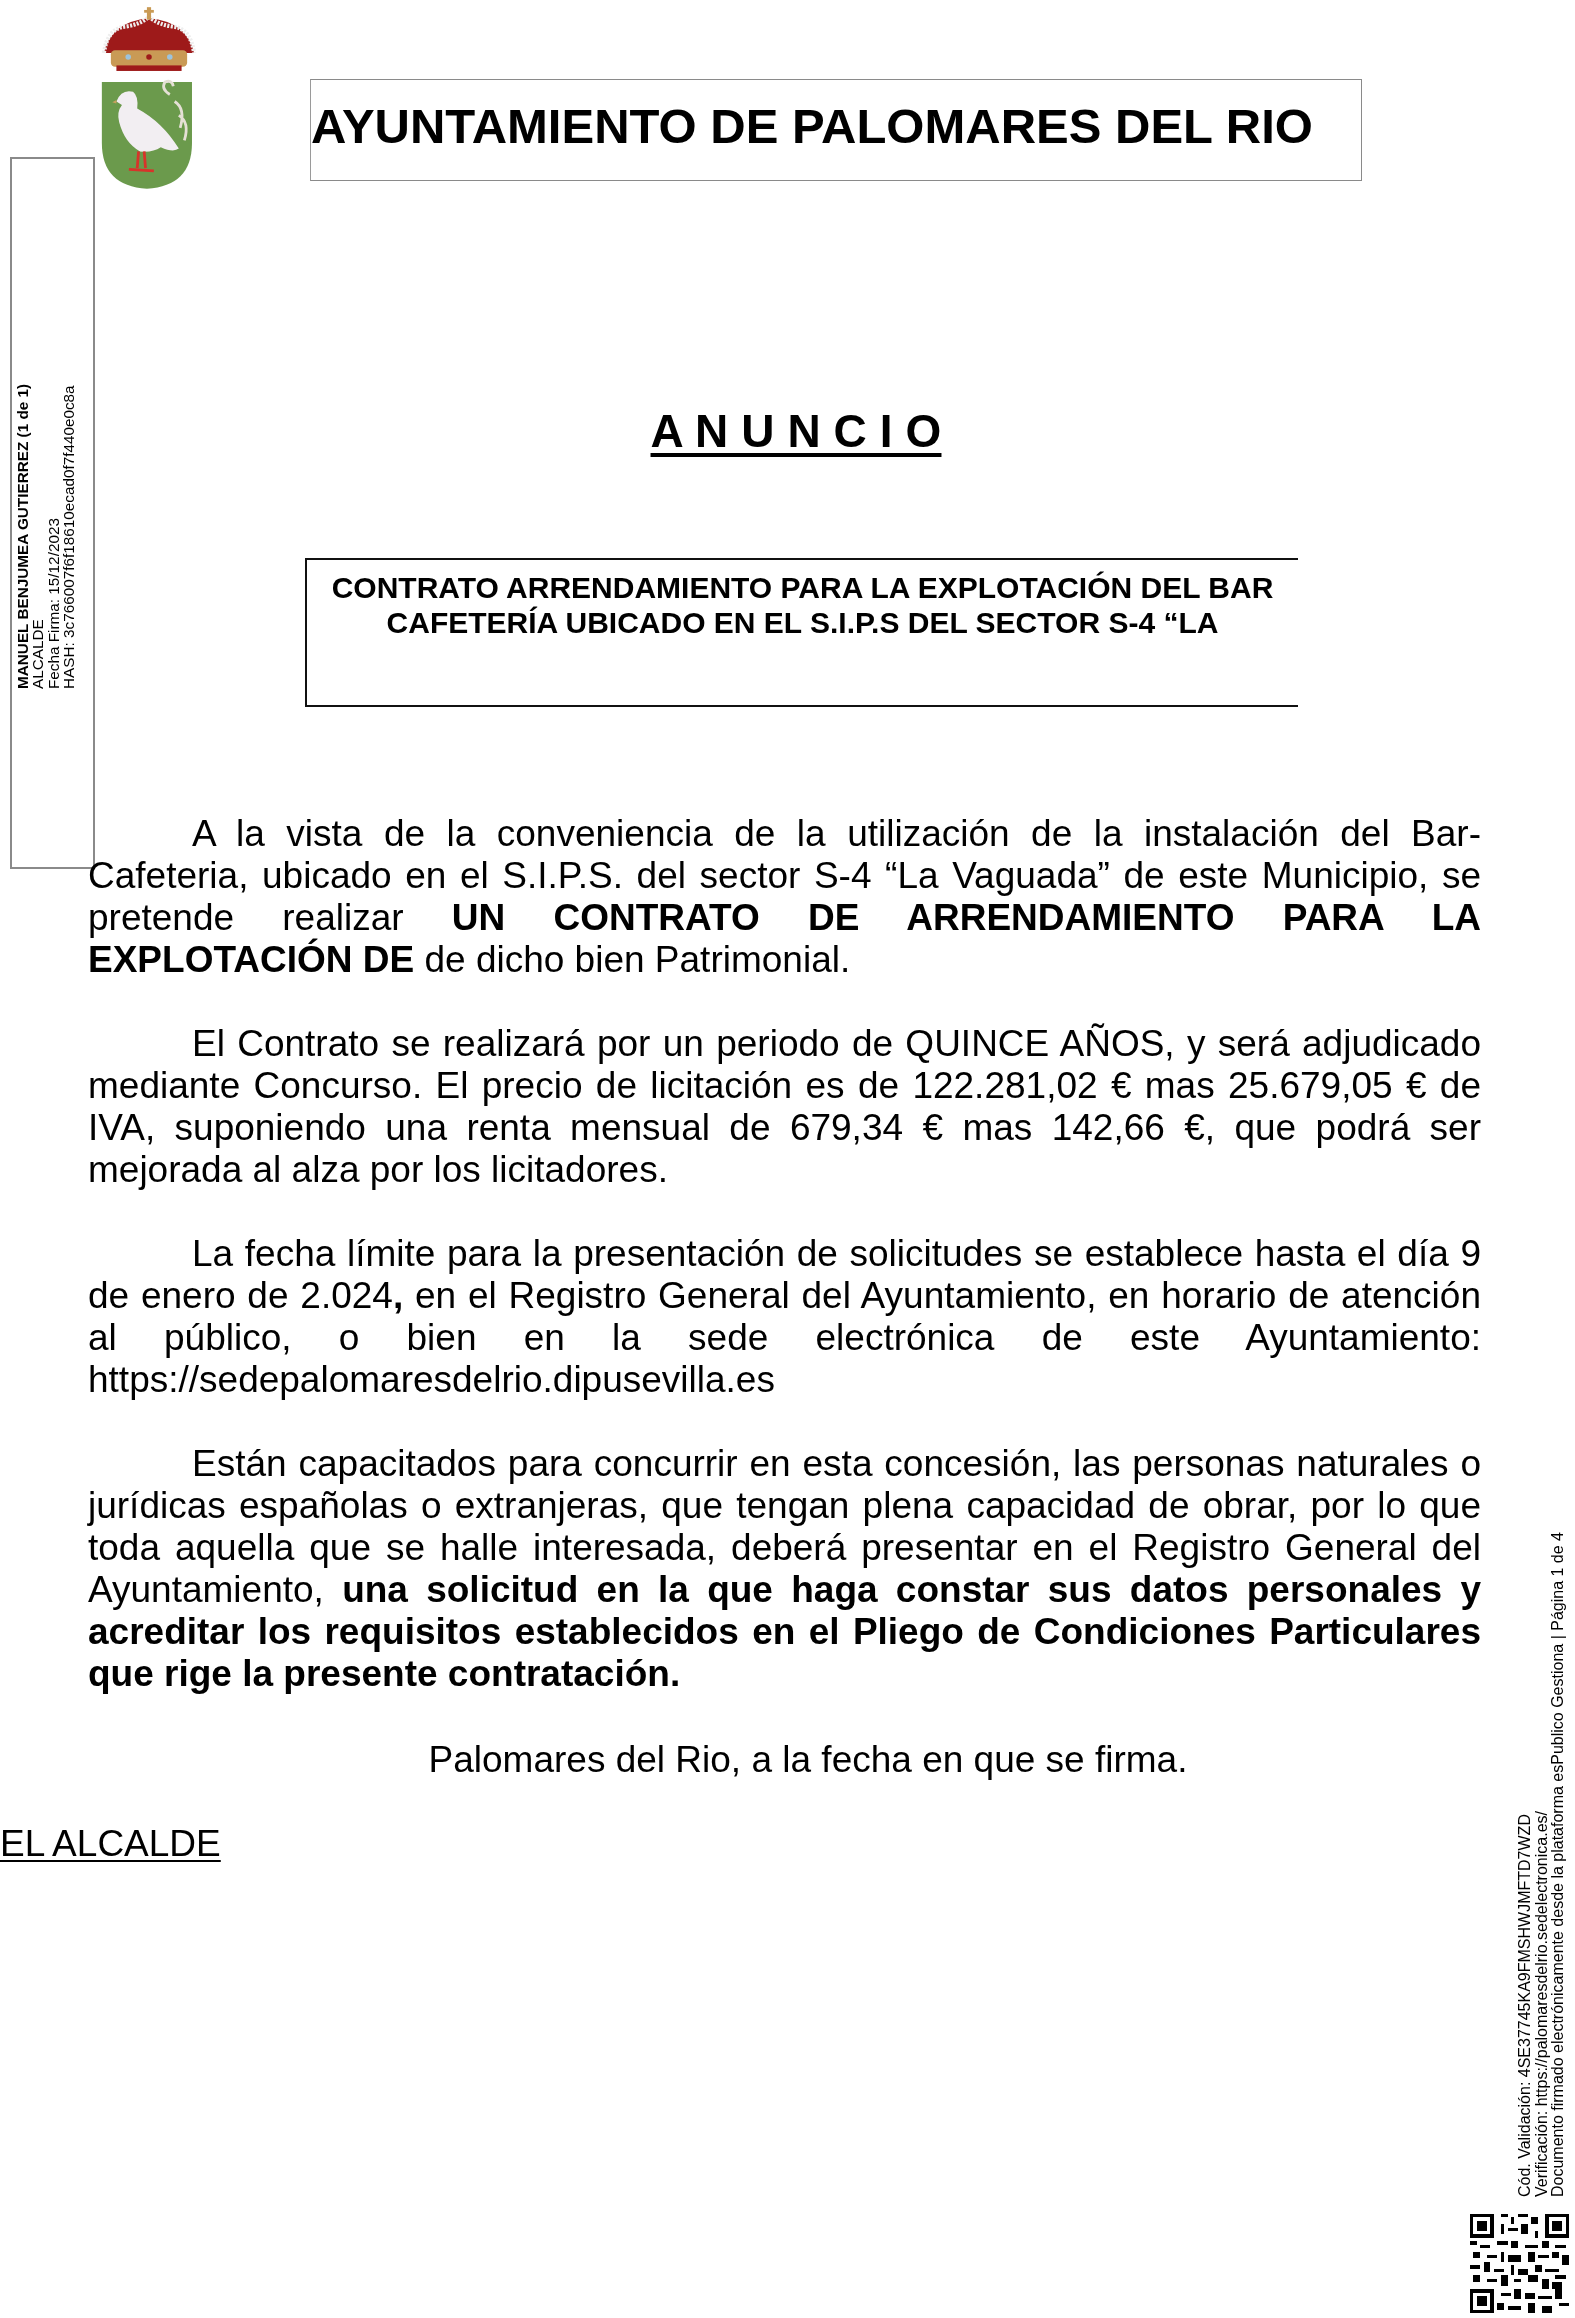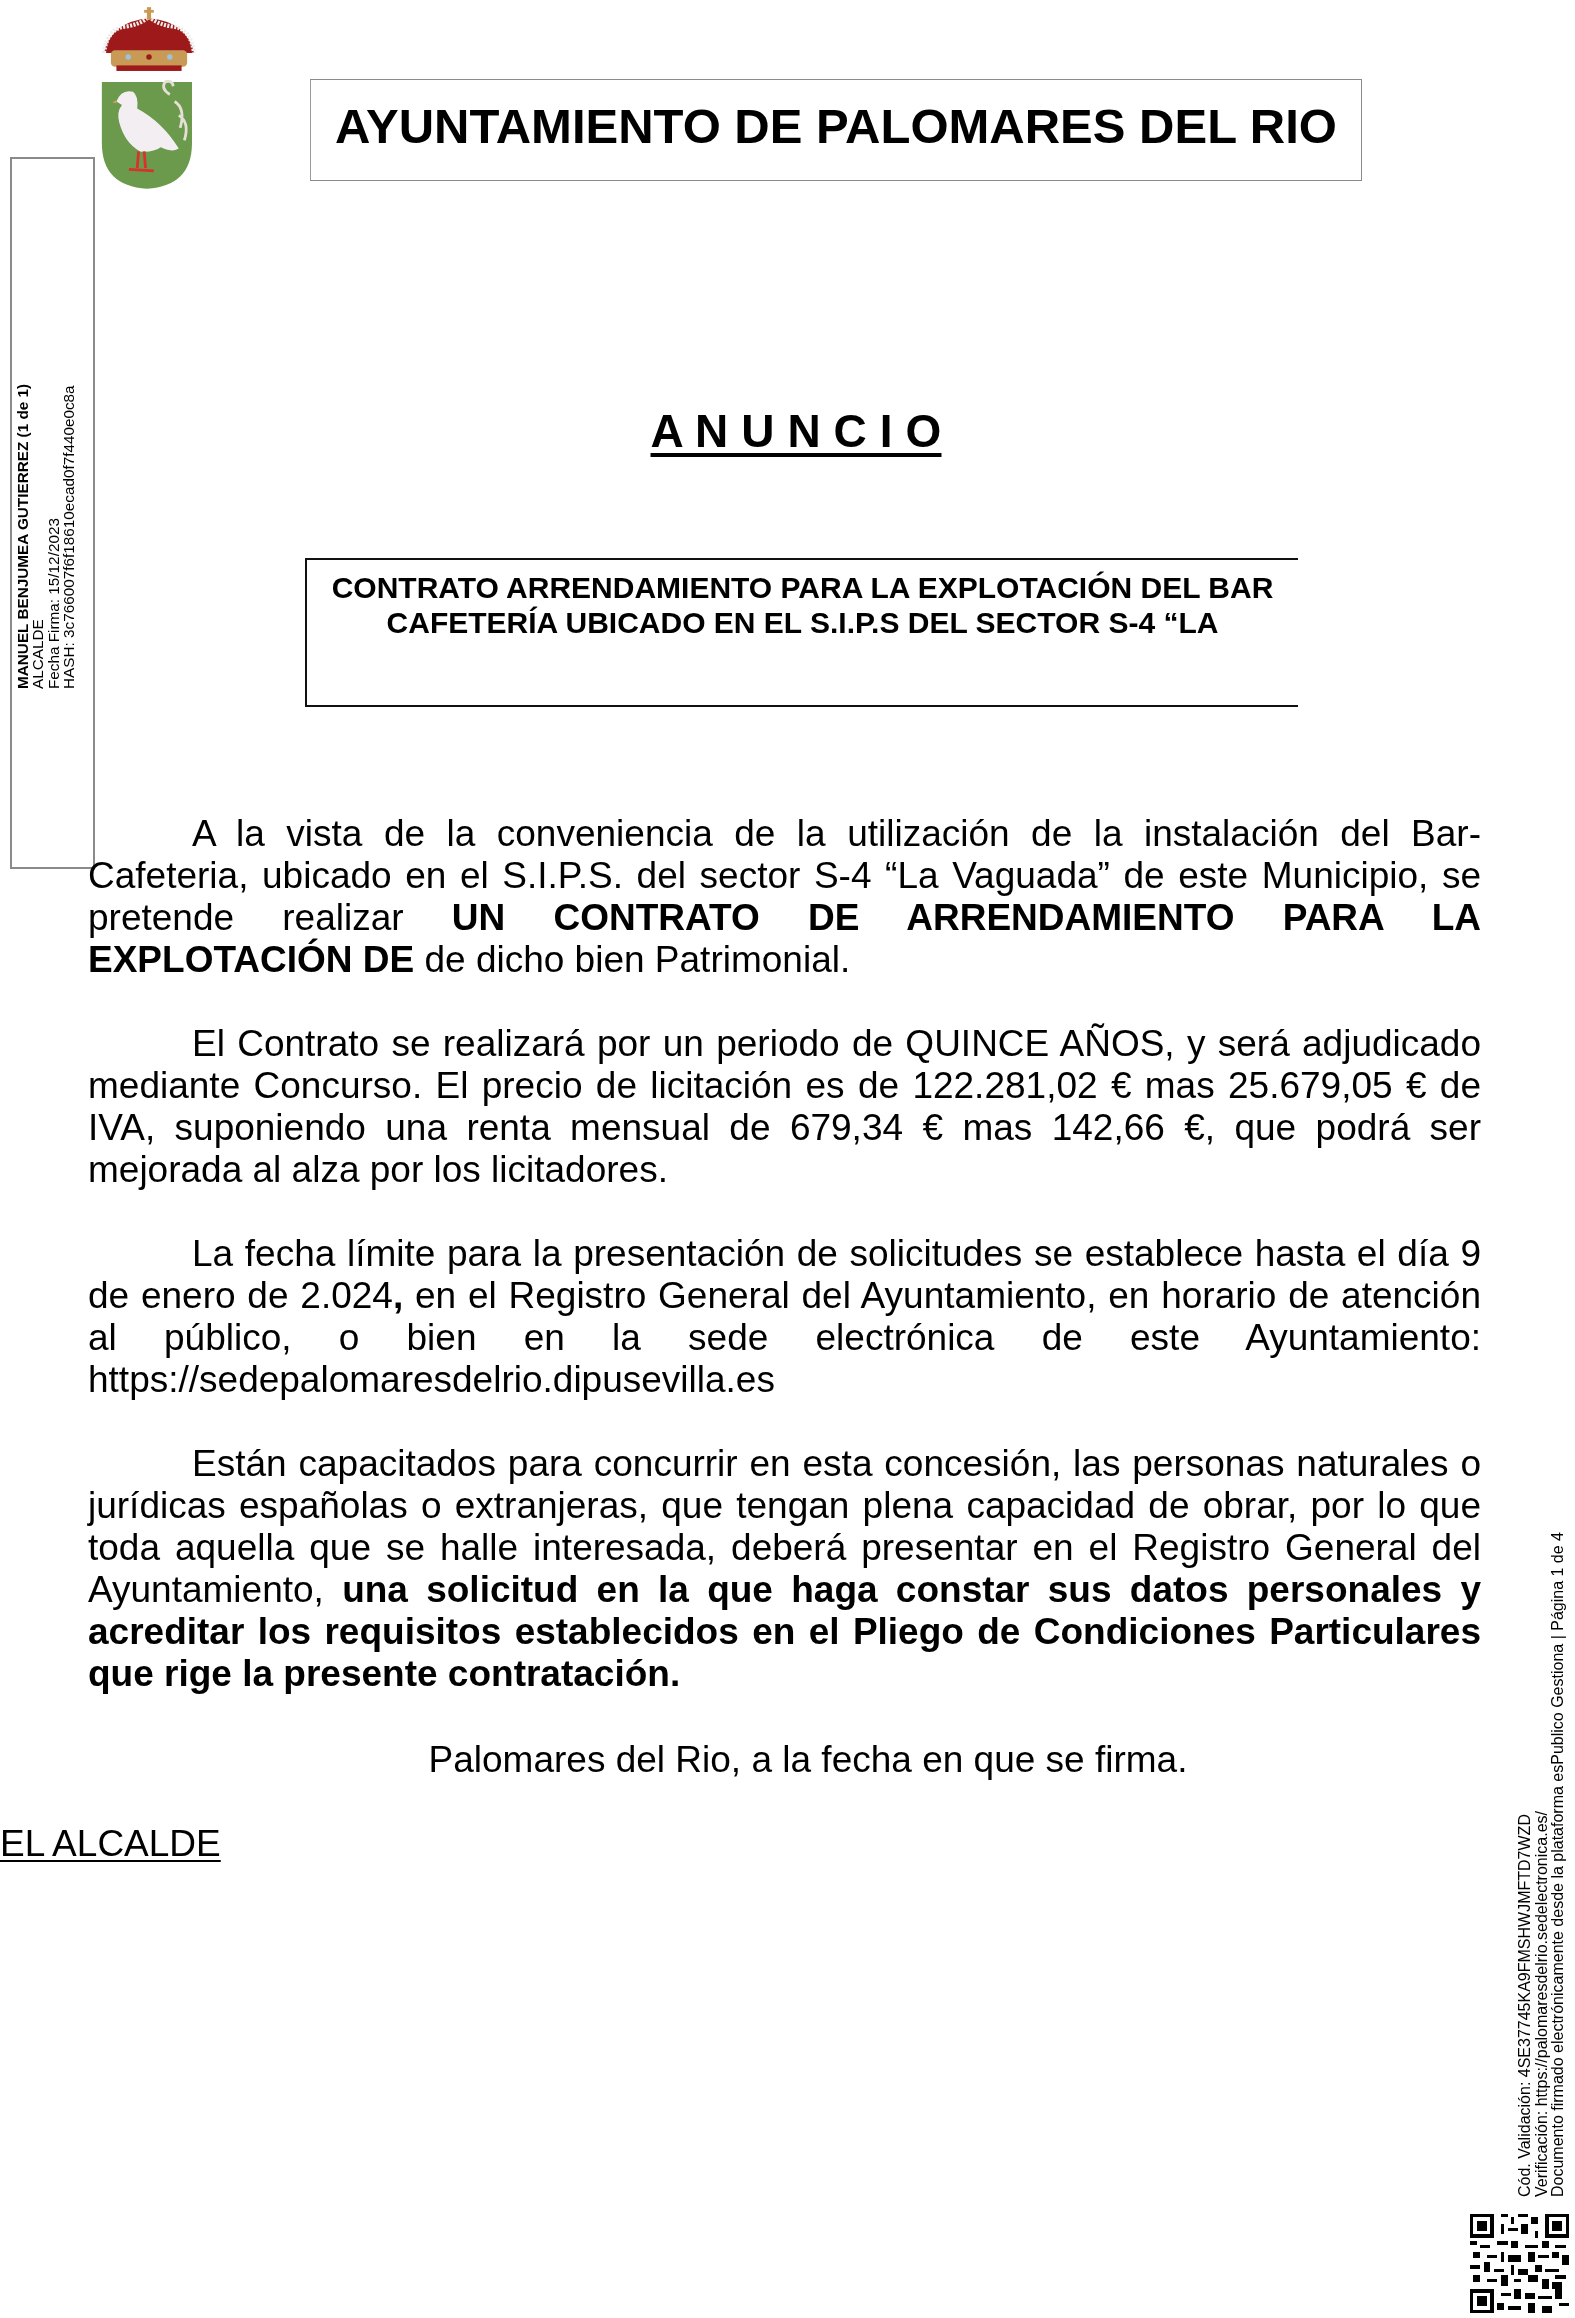--- a/index.html
+++ b/index.html
@@ -9,21 +9,21 @@
   }
   .abs { position: absolute; }
 
   
   #logo { left: 97px; top: 4.2px; width: 104px; height: 188px; }
 
   
   #header-box {
     left: 310px; top: 79px; width: 1052px; height: 102px;
     border: 1.4px solid #8a8a8a; border-left-color: #9a9a9a; box-sizing: border-box;
-    display: flex; align-items: center; justify-content: center;
+    display: flex; align-items: center; justify-content: flex-start;
   }
   #header-title { font-weight: bold; font-size: 49px; letter-spacing: 0; white-space: nowrap; margin-top: -8.3px; }
 
   
   #sig-box {
     left: 9.7px; top: 157px; width: 85px; height: 712px;
     border: 2.1px solid #8a8a8a; box-sizing: border-box;
   }
   #sig-text {
     left: 15.3px; top: 689px; transform-origin: 0 0; transform: rotate(-90deg);

